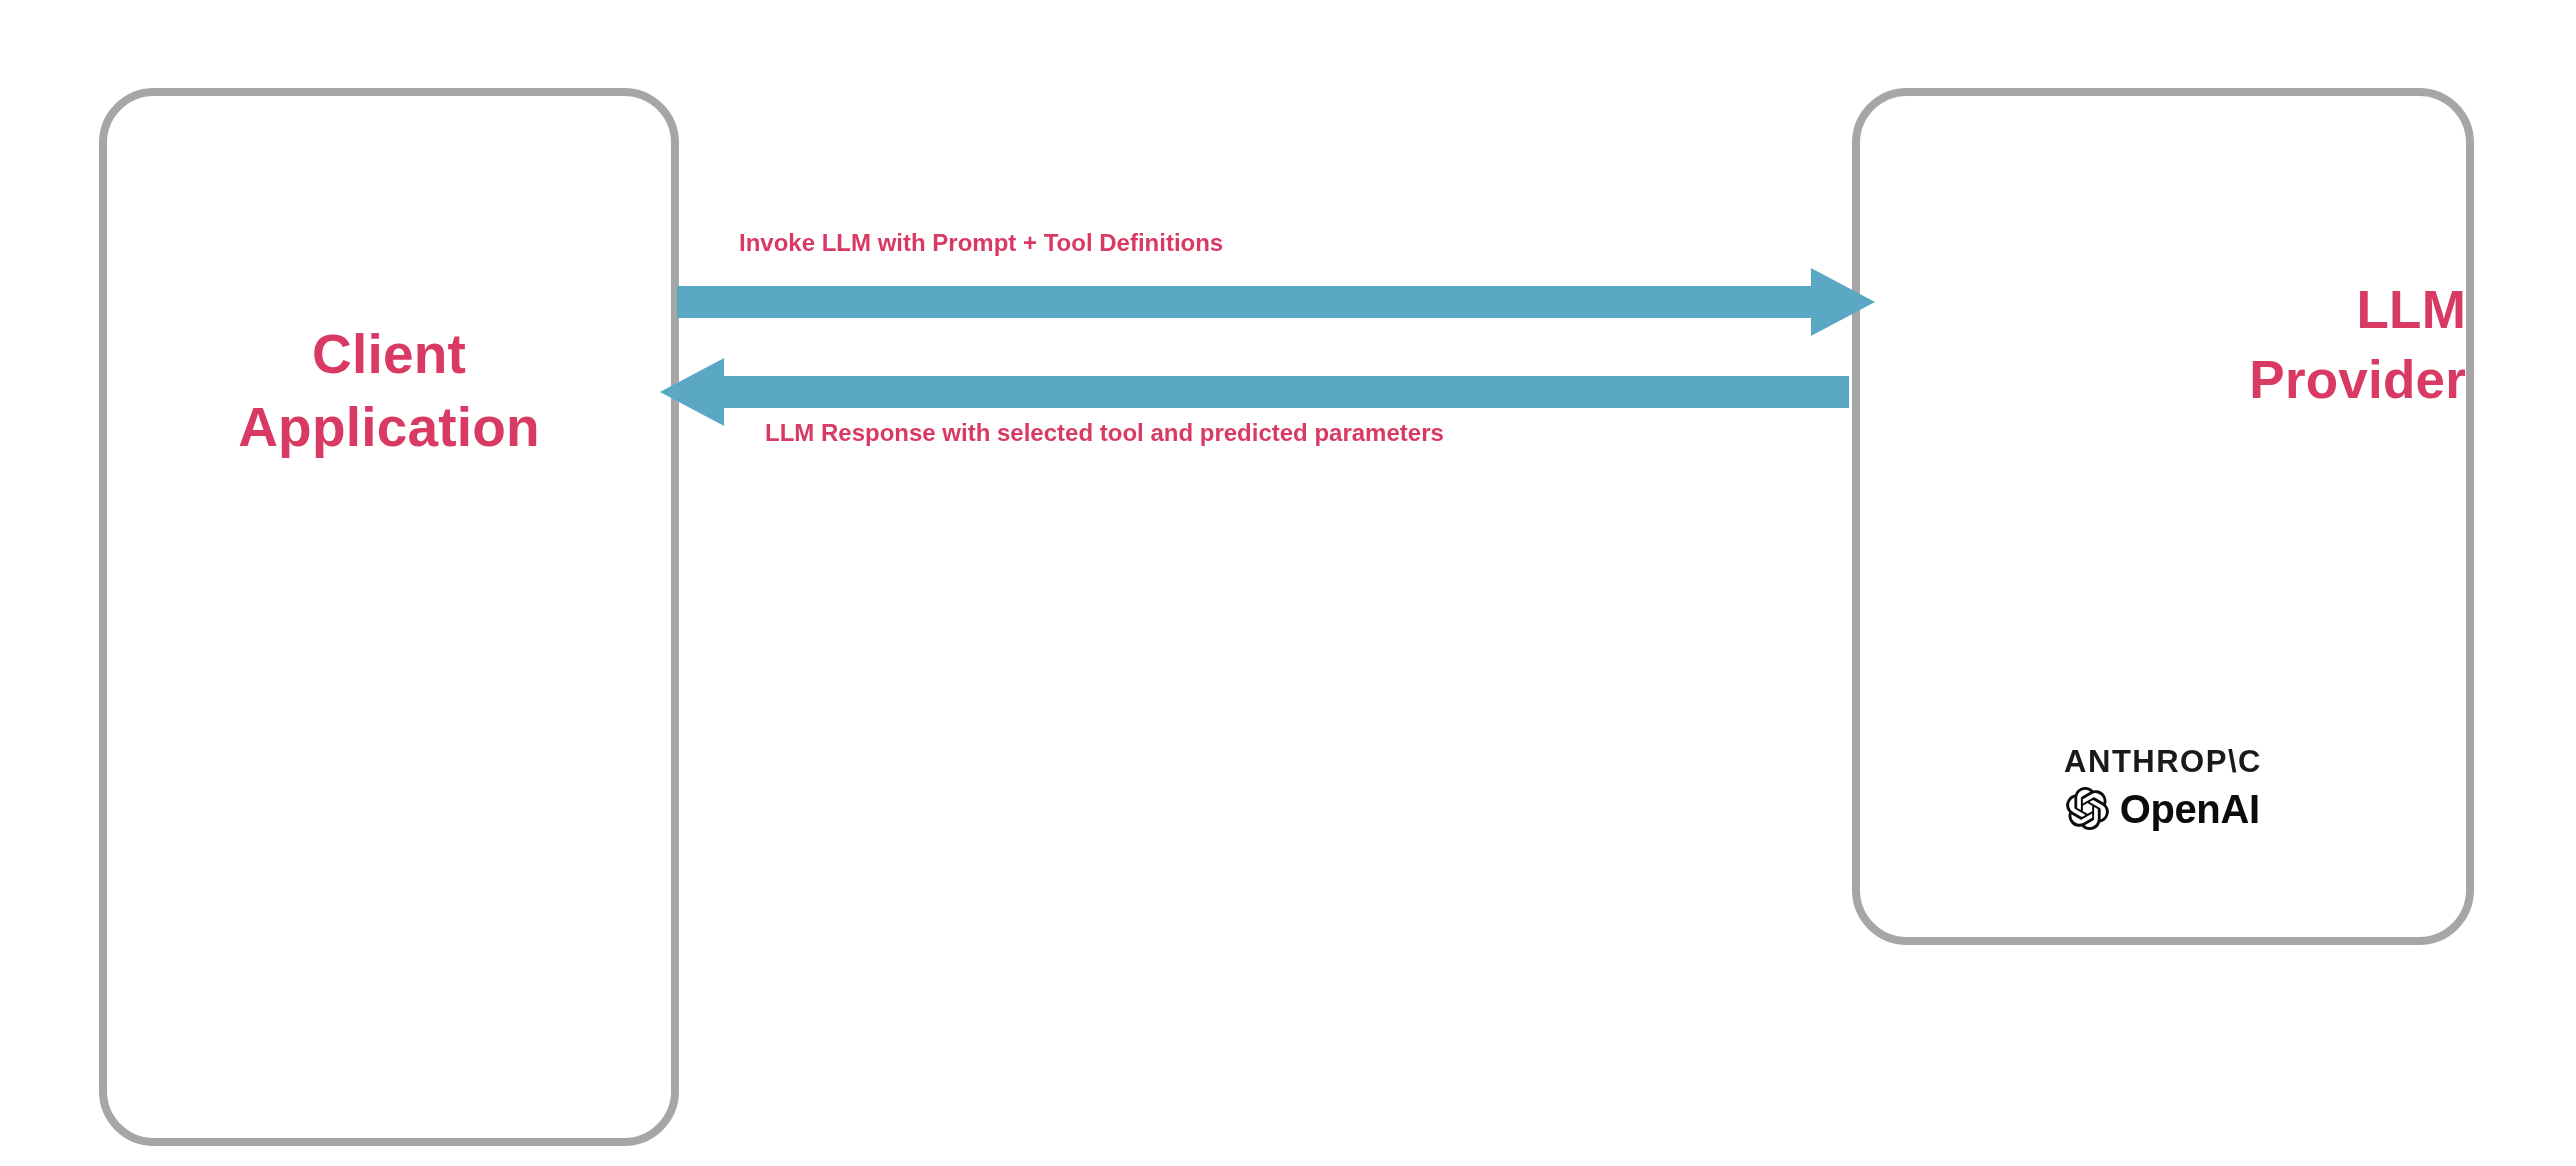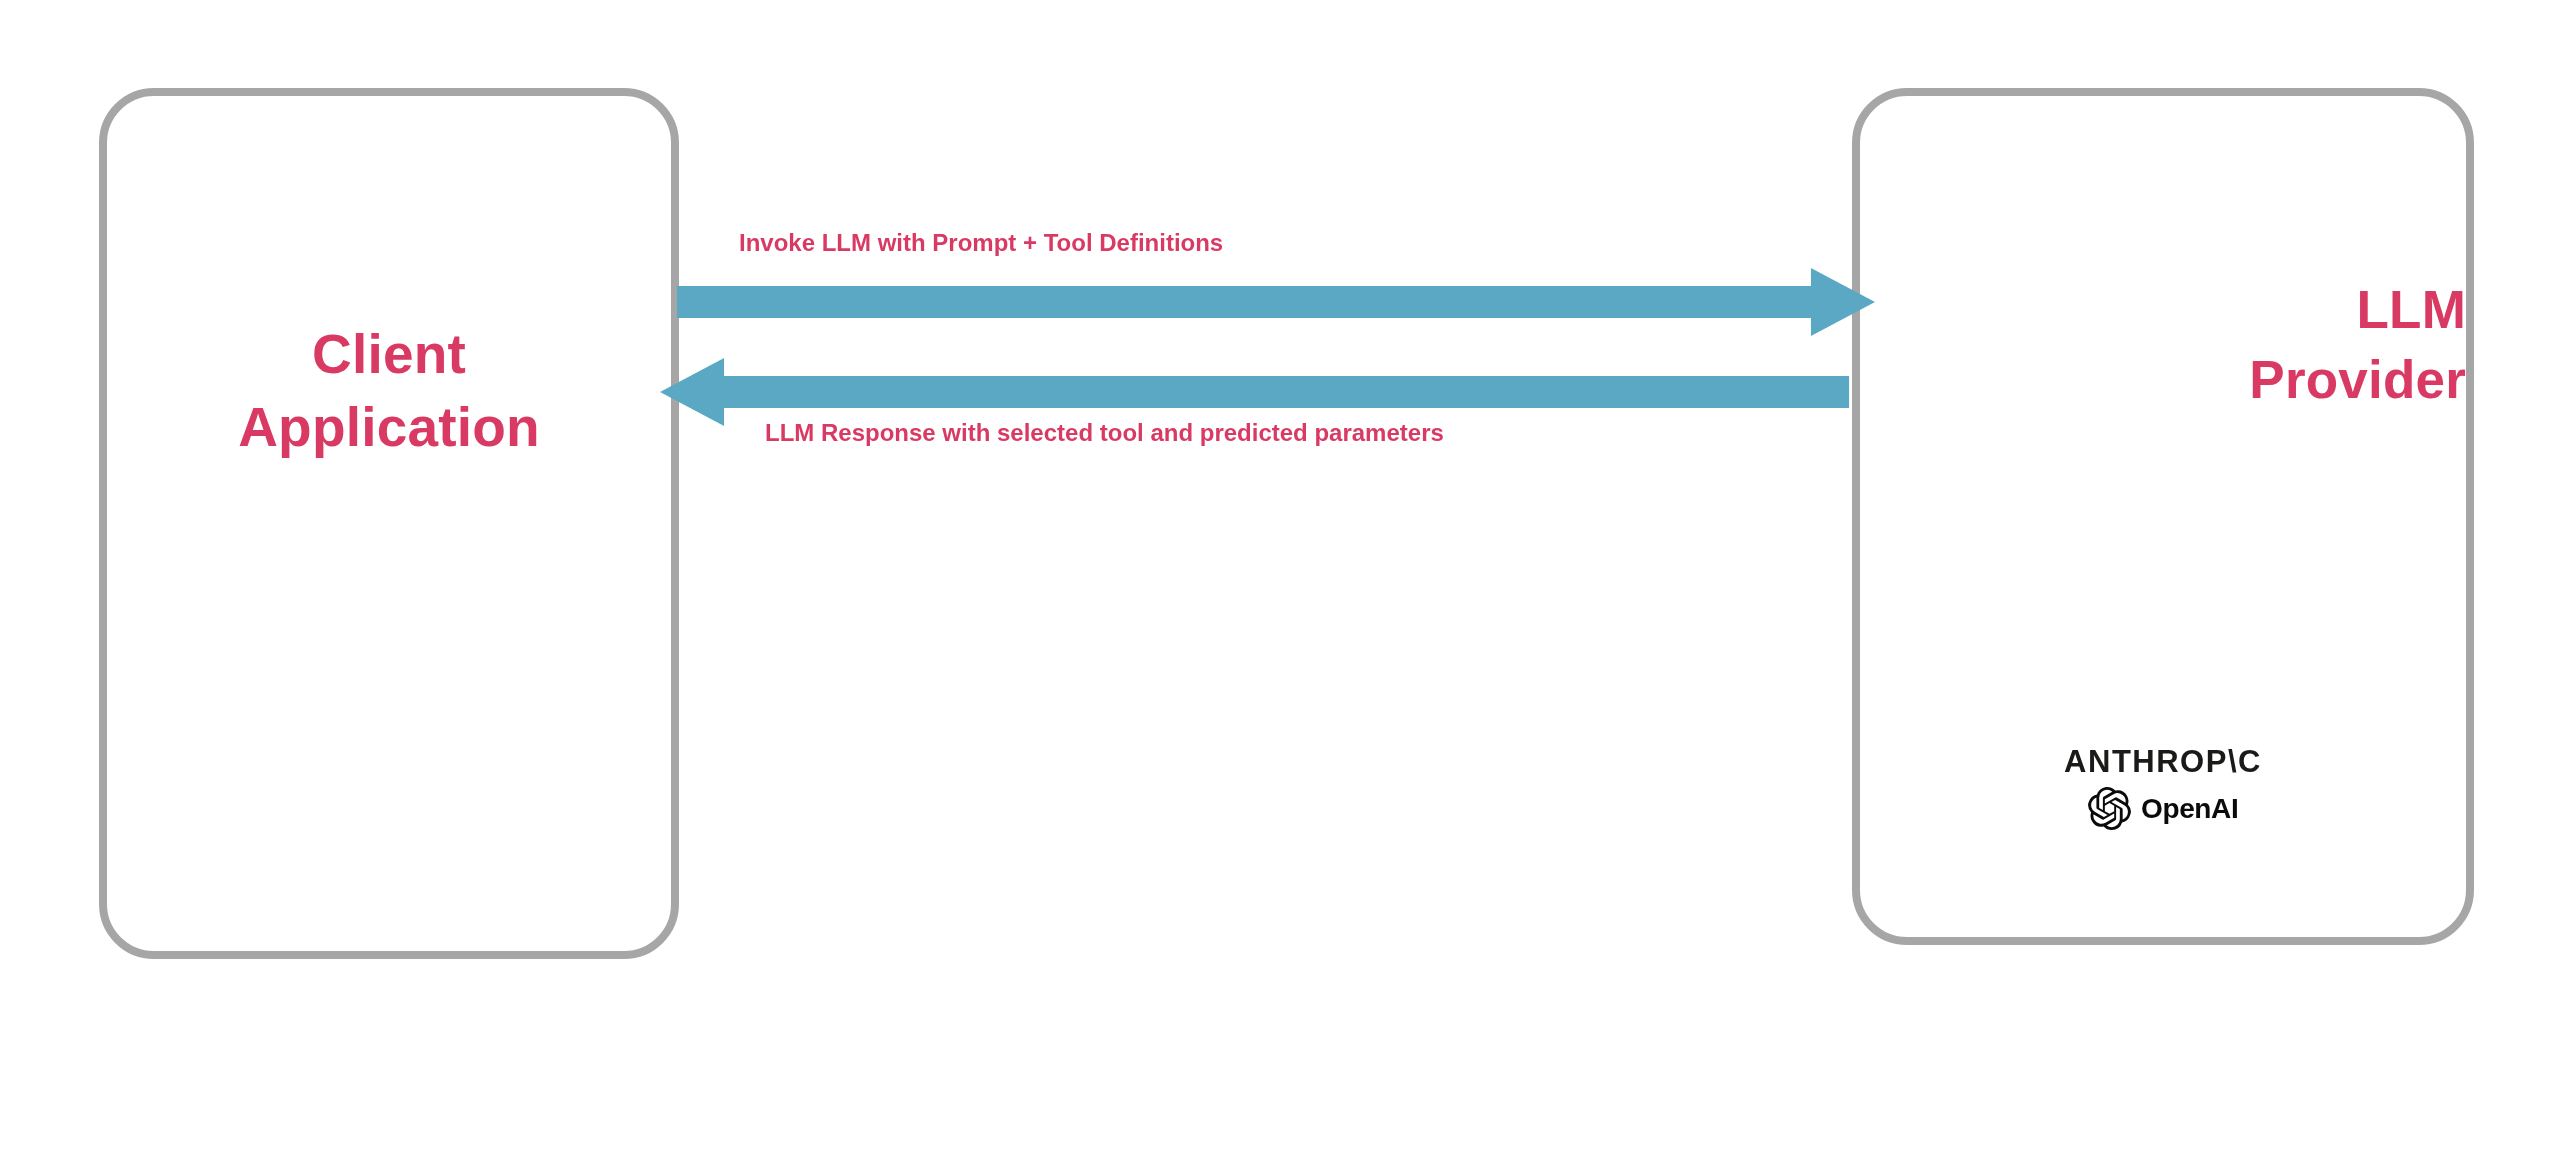--- a/index.html
+++ b/index.html
@@ -24,21 +24,21 @@
     position: absolute;
     box-sizing: border-box;
     background: #ffffff;
     border: 8.5px solid #a6a6a6;
     border-radius: 55px;
   }
   #node-client {
     left: 99px;
     top: 88px;
     width: 580px;
-    height: 871px;
+    height: 1058px;
   }
   #node-provider {
     left: 1852px;
     top: 88px;
     width: 622px;
     height: 857px;
   }
 
   .node-title {
     position: absolute;
@@ -86,21 +86,21 @@
     align-items: center;
     gap: 10.4px;
   }
   .brand-openai-mark {
     width: 43px;
     height: 43px;
     display: block;
   }
   .brand-openai-word {
     color: #0b0b0b;
-    font-size: 28px;
+    font-size: 40px;
     font-weight: bold;
     letter-spacing: -0.4px;
     line-height: 1;
     user-select: none;
   }
 
   
   .arrow-svg {
     position: absolute;
     overflow: visible;

